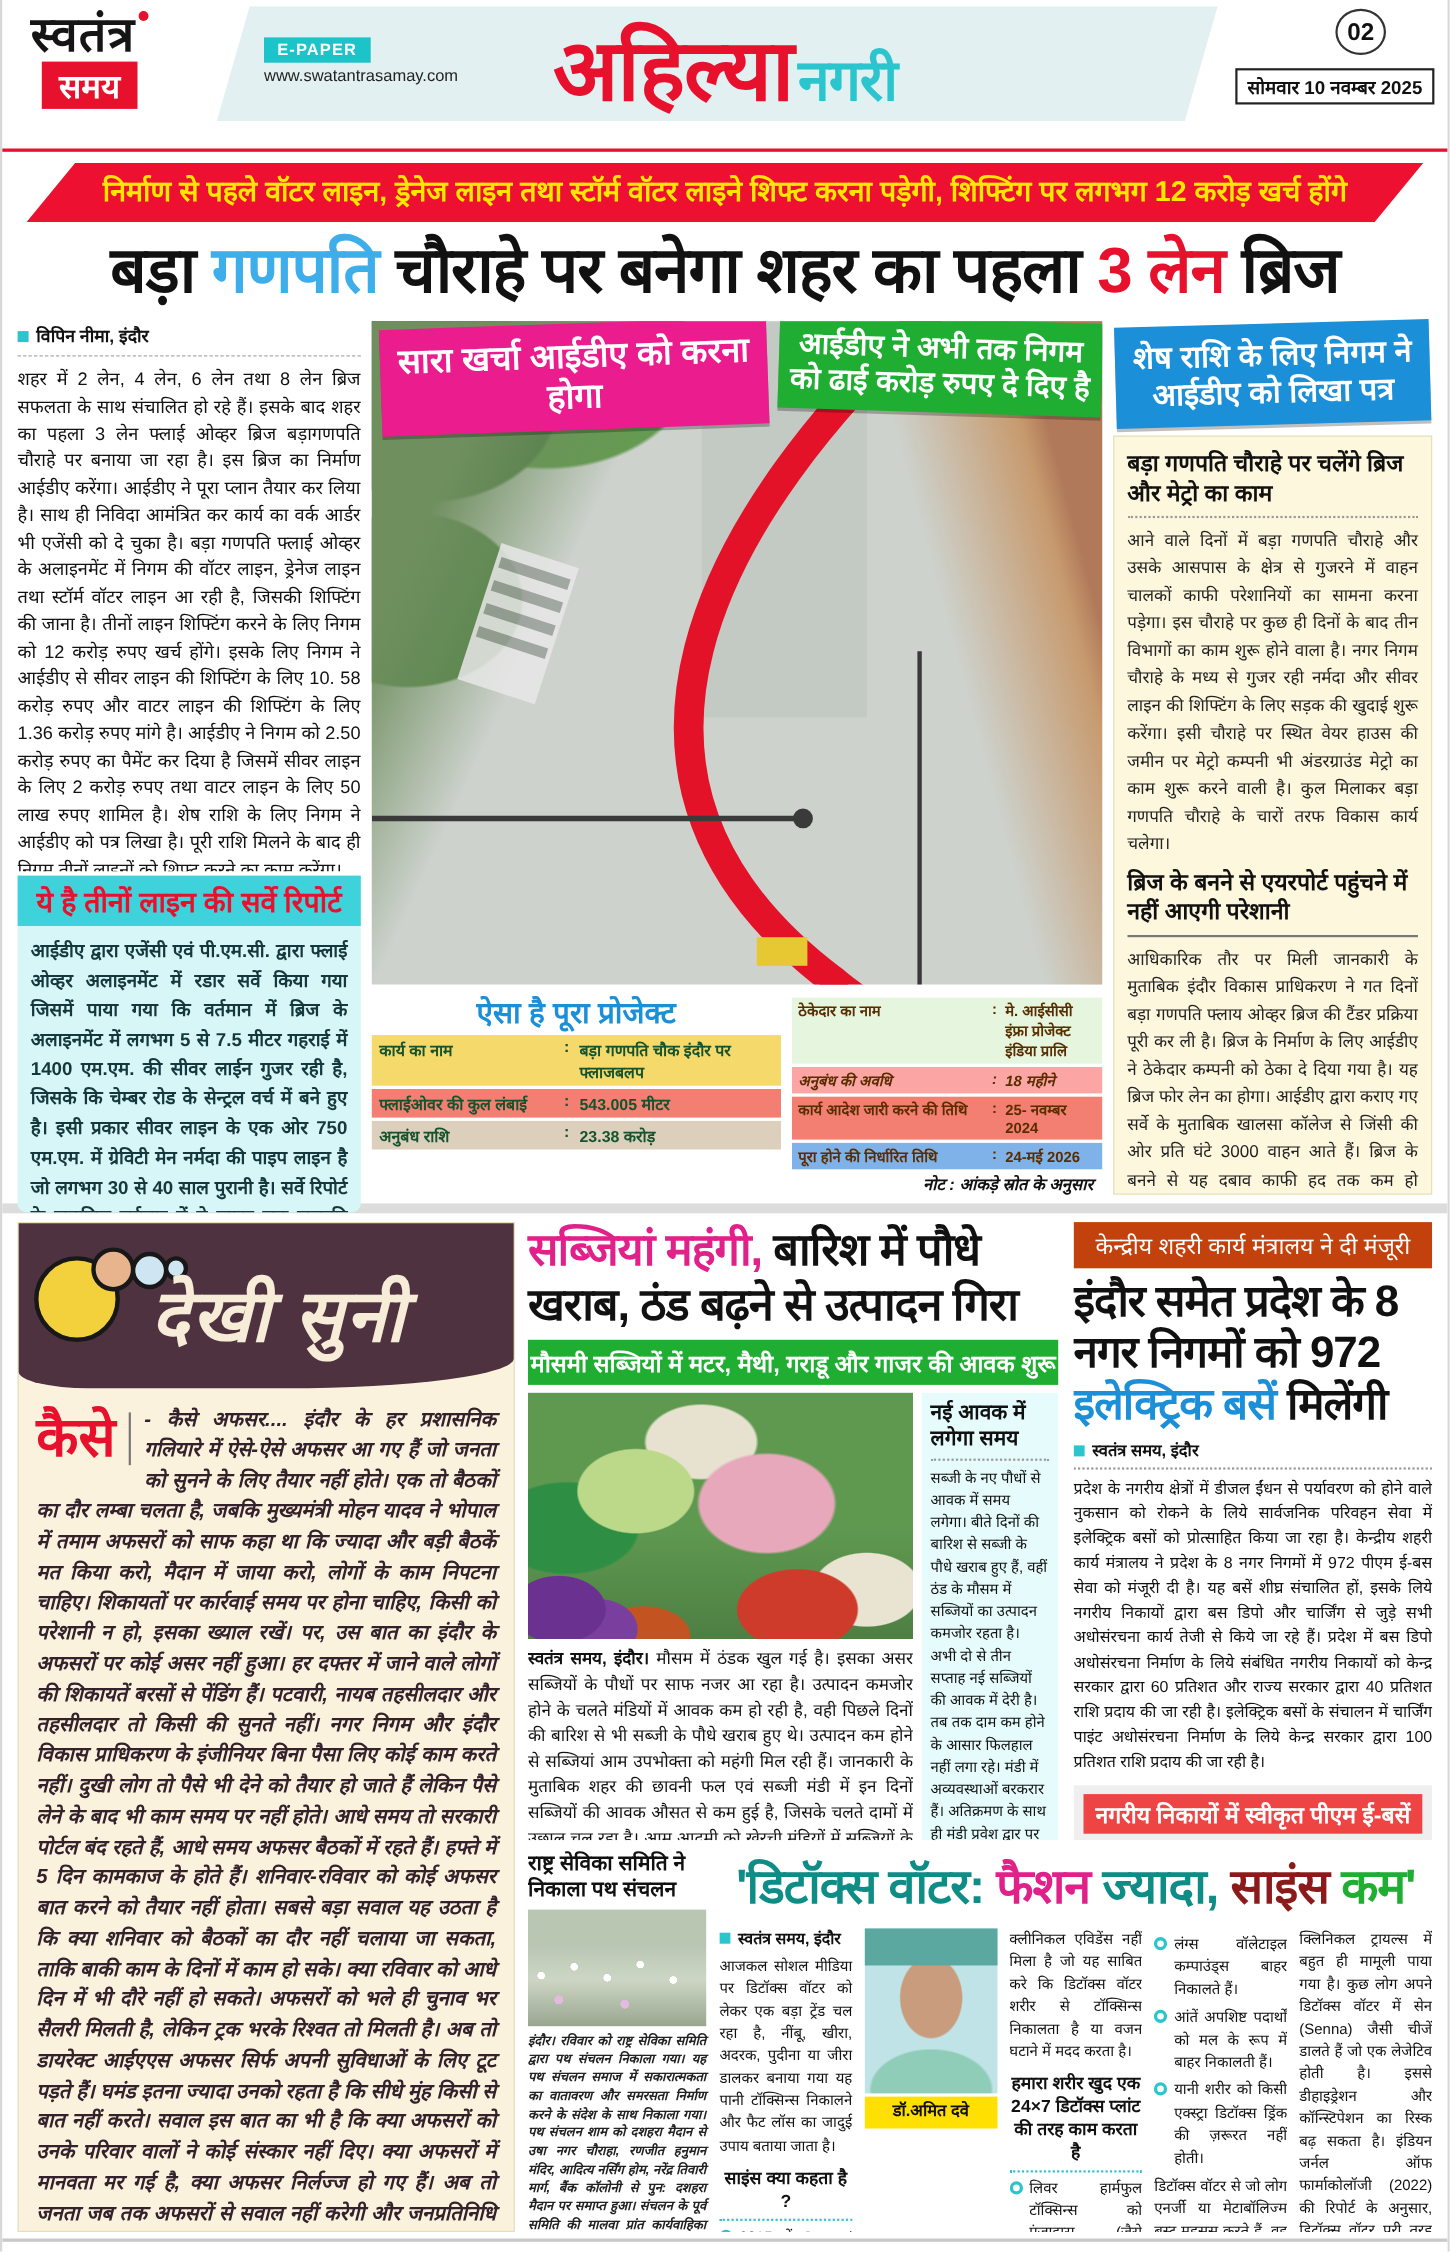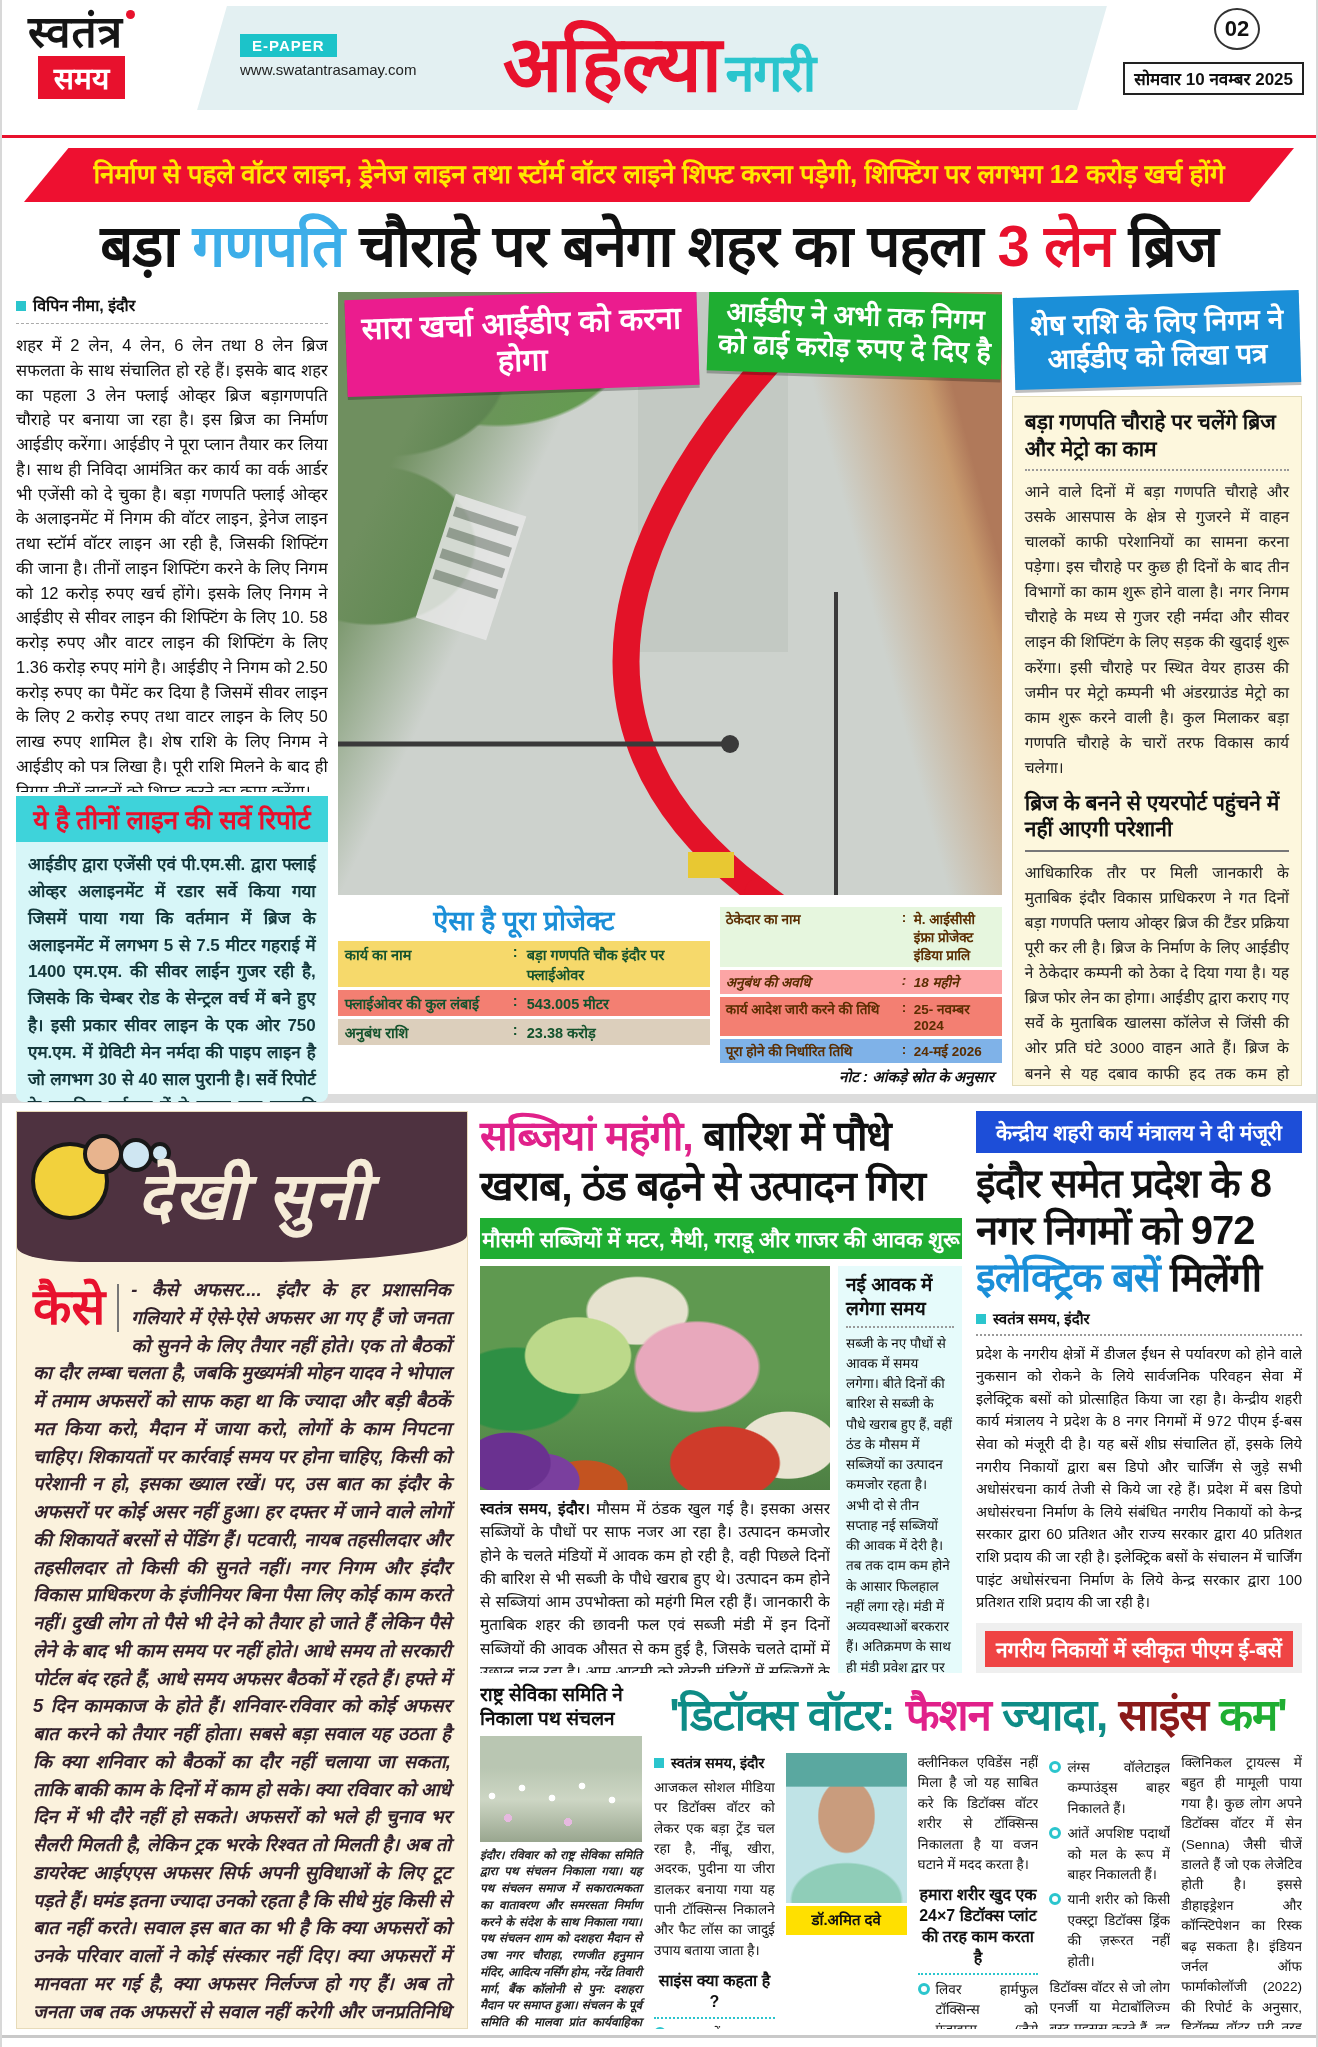--- a/index.html
+++ b/index.html
@@ -128,21 +128,21 @@
       radial-gradient(80px 55px at 88% 80%, #e9e4d2 0 60%, transparent 62%),
       radial-gradient(90px 65px at 28% 40%, #bcd98a 0 58%, transparent 60%),
       radial-gradient(110px 70px at 10% 55%, #2e8f44 0 58%, transparent 61%),
       radial-gradient(90px 60px at 45% 20%, #e6e2cf 0 55%, transparent 58%),
       linear-gradient(180deg,#5f9950 0 55%, #4d7f43 100%); }
   .veg-body { flex:1; font-size:15.5px; line-height:1.5; text-align:justify; padding-top:7px; overflow:hidden;}
   .veg-side { width:124px; background:#e6fbfb; padding:7px 8px; overflow:hidden;}
   .veg-side-title { font-size:19px; font-weight:700; line-height:1.25; border-bottom:2px dotted #999; padding-bottom:5px;}
   .veg-side-body { font-size:13.5px; line-height:1.5; padding-top:6px; }
   .ebus { flex:1; display:flex; flex-direction:column; overflow:hidden;}
-  .ebus-kicker { background:#1d4ed8; color:#fff; font-size:21px; font-weight:700; text-align:center;
+  .ebus-kicker { background:#c2410c; color:#fff; font-size:21px; font-weight:400; text-align:center;
                  padding:7px 2px; white-space:nowrap;}
   .ebus-head { font-size:40px; font-weight:800; line-height:1.18; letter-spacing:-1px; margin:7px 0 4px 0;}
   .ebus-head .accent { color:#1b8fd8; }
   .ebus-byline { font-size:15px; font-weight:800; border-bottom:2px dotted #999; padding:2px 0 6px 0;}
   .ebus-body { font-size:14.5px; line-height:1.56; text-align:justify; padding-top:7px;}
   .ebus-sub { background:#efefef; padding:8px 9px; margin-top:9px; flex:1; overflow:hidden;}
   .ebus-sub-banner { background:#ef4444; color:#fff; font-size:21px; font-weight:800; text-align:center;
                      padding:4px 2px; white-space:nowrap; overflow:hidden;}
   .ebus-sub-body { font-size:13.8px; line-height:1.52; padding-top:7px; text-align:justify;}
 
@@ -241,21 +241,21 @@
         </svg>
         <div class="banner-magenta">सारा खर्चा आईडीए को करना होगा</div>
         <div class="banner-green">आईडीए ने अभी तक निगम को ढाई करोड़ रुपए दे दिए है</div>
       </div>
       <div class="proj">
         <div class="proj-left">
           <div class="proj-title">ऐसा है पूरा प्रोजेक्ट</div>
           <div class="prow pl-0">
               <span class="pl">कार्य का नाम</span>
               <span class="pc">:</span>
-              <span class="pv">बड़ा गणपति चौक इंदौर पर फ्लाईओवर</span>
+              <span class="pv">बड़ा गणपति चौक इंदौर पर फ्लाजबलप</span>
             </div>
           <div class="prow pl-1">
               <span class="pl">फ्लाईओवर की कुल लंबाई</span>
               <span class="pc">:</span>
               <span class="pv">543.005 मीटर</span>
             </div>
           <div class="prow pl-2">
               <span class="pl">अनुबंध राशि</span>
               <span class="pc">:</span>
               <span class="pv">23.38 करोड़</span>

